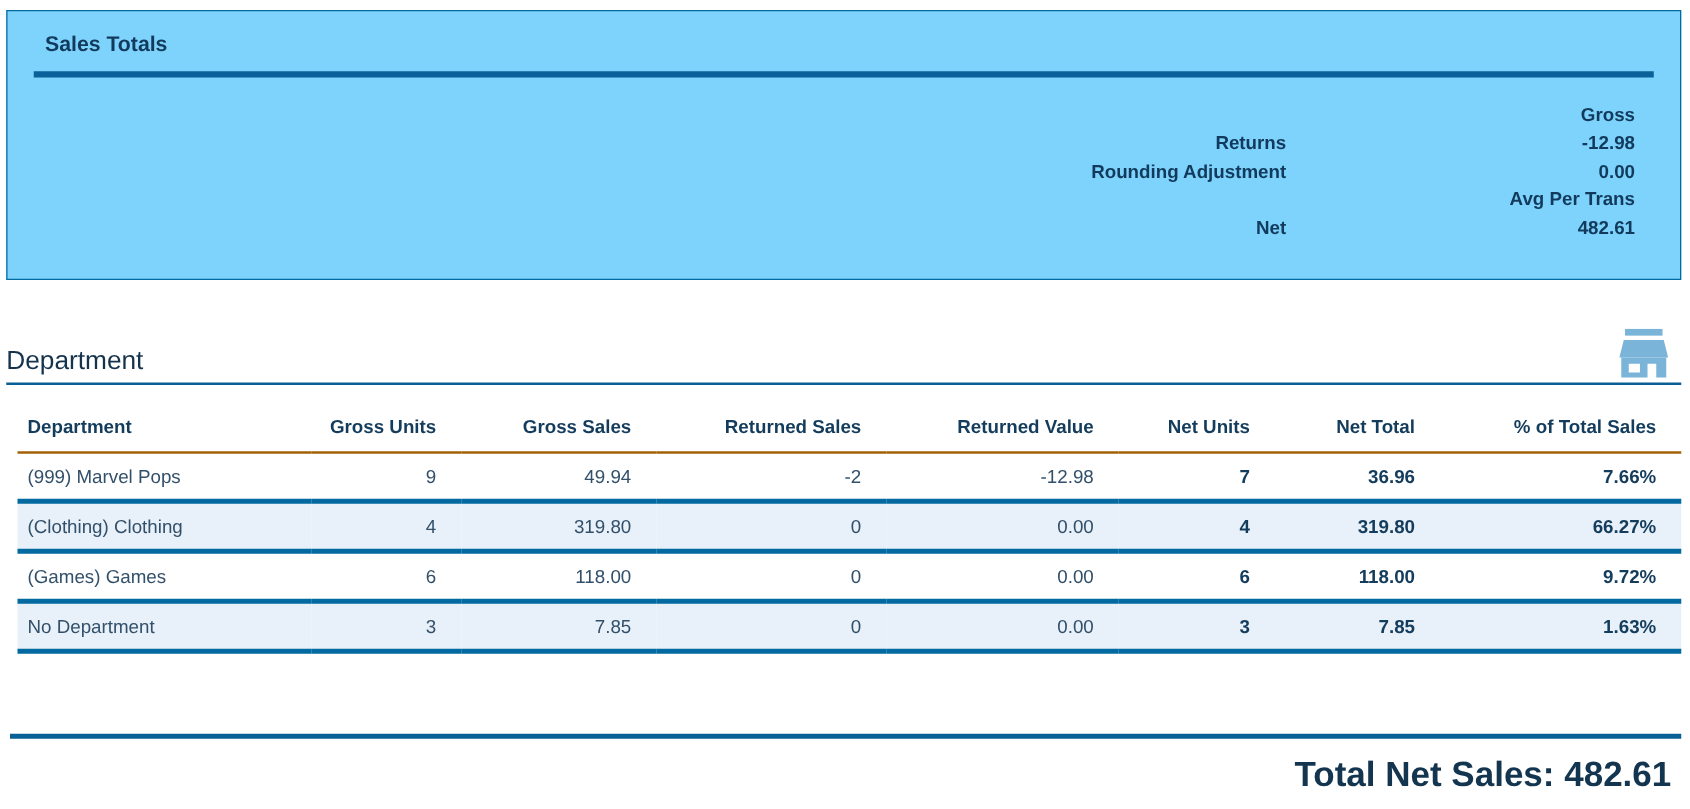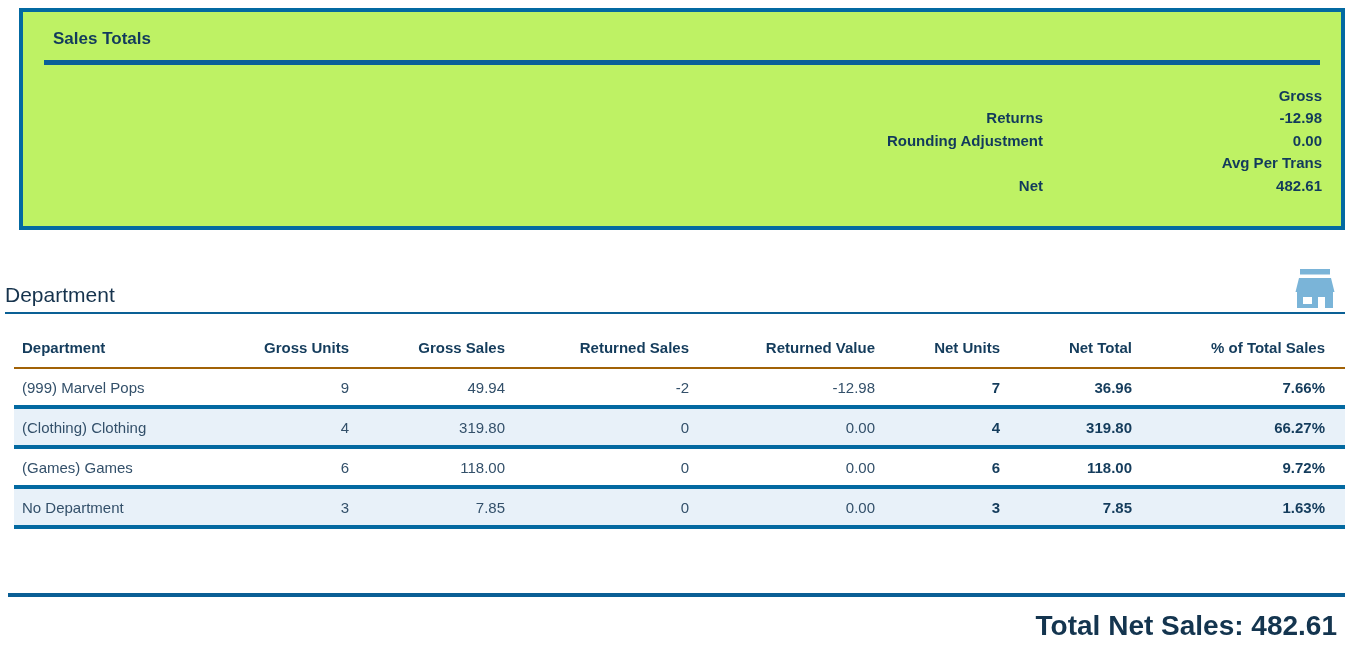--- a/index.html
+++ b/index.html
@@ -6,39 +6,39 @@
     margin: 0;
     padding: 0;
     background: #ffffff;
     width: 1352px;
     height: 647px;
     font-family: "Liberation Sans", sans-serif;
     overflow: hidden;
   }
   
   .totals-panel {
-    margin: 8px 7px 0 19px;
+    margin: 8px 7px 0 5px;
     height: 214px;
-    border: 4px solid #0369a1;
-    background: #bef264;
+    border: 1px solid #0369a1;
+    background: #7dd3fc;
     box-sizing: content-box;
   }
   .totals-title {
     margin: 0;
     padding: 17px 0 0 30px;
     font-size: 17px;
     font-weight: bold;
     color: #123a5c;
   }
   .totals-divider {
     height: 5px;
     background: #0a6098;
     margin: 11px 21px 20px 21px;
   }
-  .totals-rows { padding-right: 19px; }
+  .totals-rows { padding-right: 36px; }
   .totals-row {
     display: flex;
     justify-content: flex-end;
     line-height: 22.4px;
     font-size: 15px;
     font-weight: bold;
     color: #123a5c;
   }
   .totals-row .t-label { text-align: right; }
   .totals-row .t-value { width: 279px; text-align: right; }

